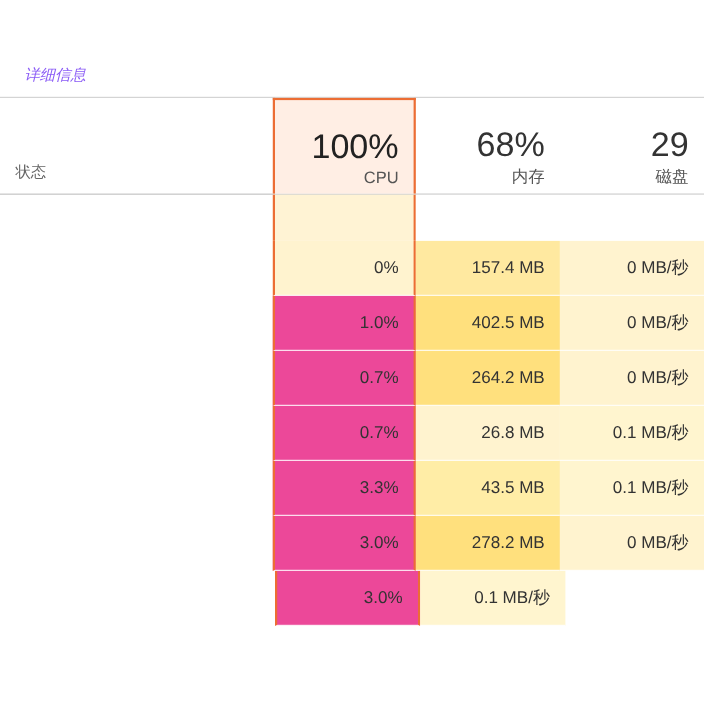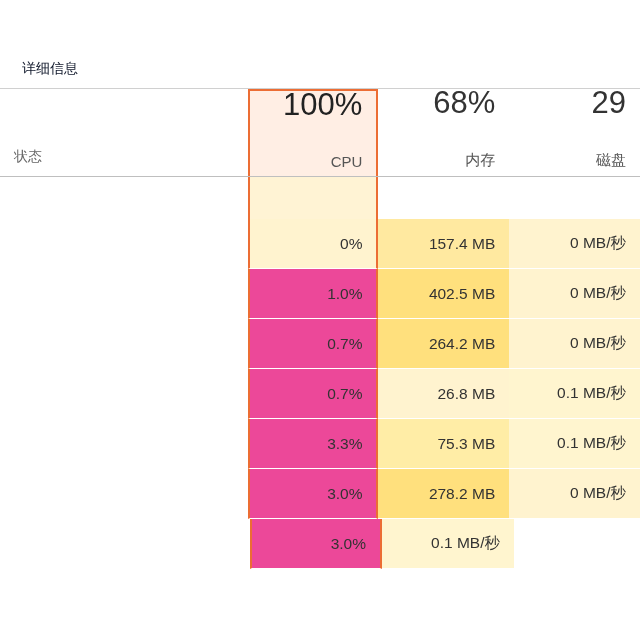--- a/index.html
+++ b/index.html
@@ -1,26 +1,26 @@
 <!DOCTYPE html>
 <html><head>
   <meta charset="utf-8">
   <style>
     * { box-sizing: border-box; margin: 0; padding: 0; }
     body { font-family: "Segoe UI", "Microsoft YaHei", sans-serif; font-size: 14px; color: #333; background: #fff; width: 640px; height: 640px; overflow: hidden; }
 
     .tabs-area { padding-top: 52px; border-bottom: 1px solid #d0d0d0; }
     .tabs { display: flex; padding-left: 8px; }
-    .tab { padding: 8px 14px 10px 14px; cursor: pointer; color: #0f172a; }
+    .tab { padding: 8px 14px 10px 14px; cursor: pointer; color: #8b5cf6; font-style: italic; }
 
     .header-row { display: flex; border-bottom: 1px solid #bfbfbf; height: 88px; }
     .col-status { width: 250px; display: flex; align-items: flex-end; padding: 0 0 10px 14px; color: #666; text-align: center; }
     .col-metric { width: 132px; display: flex; flex-direction: column; justify-content: flex-end; align-items: flex-end; padding: 0 14px 6px 0; }
     .col-metric .pct { font-size: 31px; color: #222; line-height: 1.1; margin-bottom: 2px; }
-    .col-metric .lbl { font-size: 15px; color: #555; margin-top: 29px; }
+    .col-metric .lbl { font-size: 15px; color: #555; }
 
     .col-cpu-header { background: #ffeee4; border-left: 2px solid #ec6d34; border-right: 2px solid #ec6d34; border-top: 2px solid #ec6d34; }
     .col-mem-header .pct, .col-disk-header .pct { color: #333; }
 
     .data-area { display: flex; flex-direction: column; }
     .spacer-row { display: flex; height: 42px; }
     .data-row { display: flex; height: 50px; }
     .cell { display: flex; align-items: center; justify-content: flex-end; padding-right: 14px; font-size: 15.5px; color: #333; }
     .cell-status { width: 250px; justify-content: flex-start; padding-left: 14px; }
     .cell-cpu { width: 132px; border-left: 2px solid #ec6d34; border-right: 2px solid #ec6d34; }
@@ -93,21 +93,21 @@
   </div>
   <div class="data-row">
     <div class="cell cell-status"></div>
     <div class="cell cell-cpu">0.7%</div>
     <div class="cell cell-mem heat-light">26.8 MB</div>
     <div class="cell cell-disk">0.1 MB/秒</div>
   </div>
   <div class="data-row">
     <div class="cell cell-status"></div>
     <div class="cell cell-cpu">3.3%</div>
-    <div class="cell cell-mem">75.3 MB</div>
+    <div class="cell cell-mem">43.5 MB</div>
     <div class="cell cell-disk">0.1 MB/秒</div>
   </div>
   <div class="data-row">
     <div class="cell cell-status"></div>
     <div class="cell cell-cpu">3.0%</div>
     <div class="cell cell-mem heat-strong">278.2 MB</div>
     <div class="cell cell-disk heat-light">0 MB/秒</div>
   </div>
   <div class="data-row">
     <div class="cell cell-status"></div>

